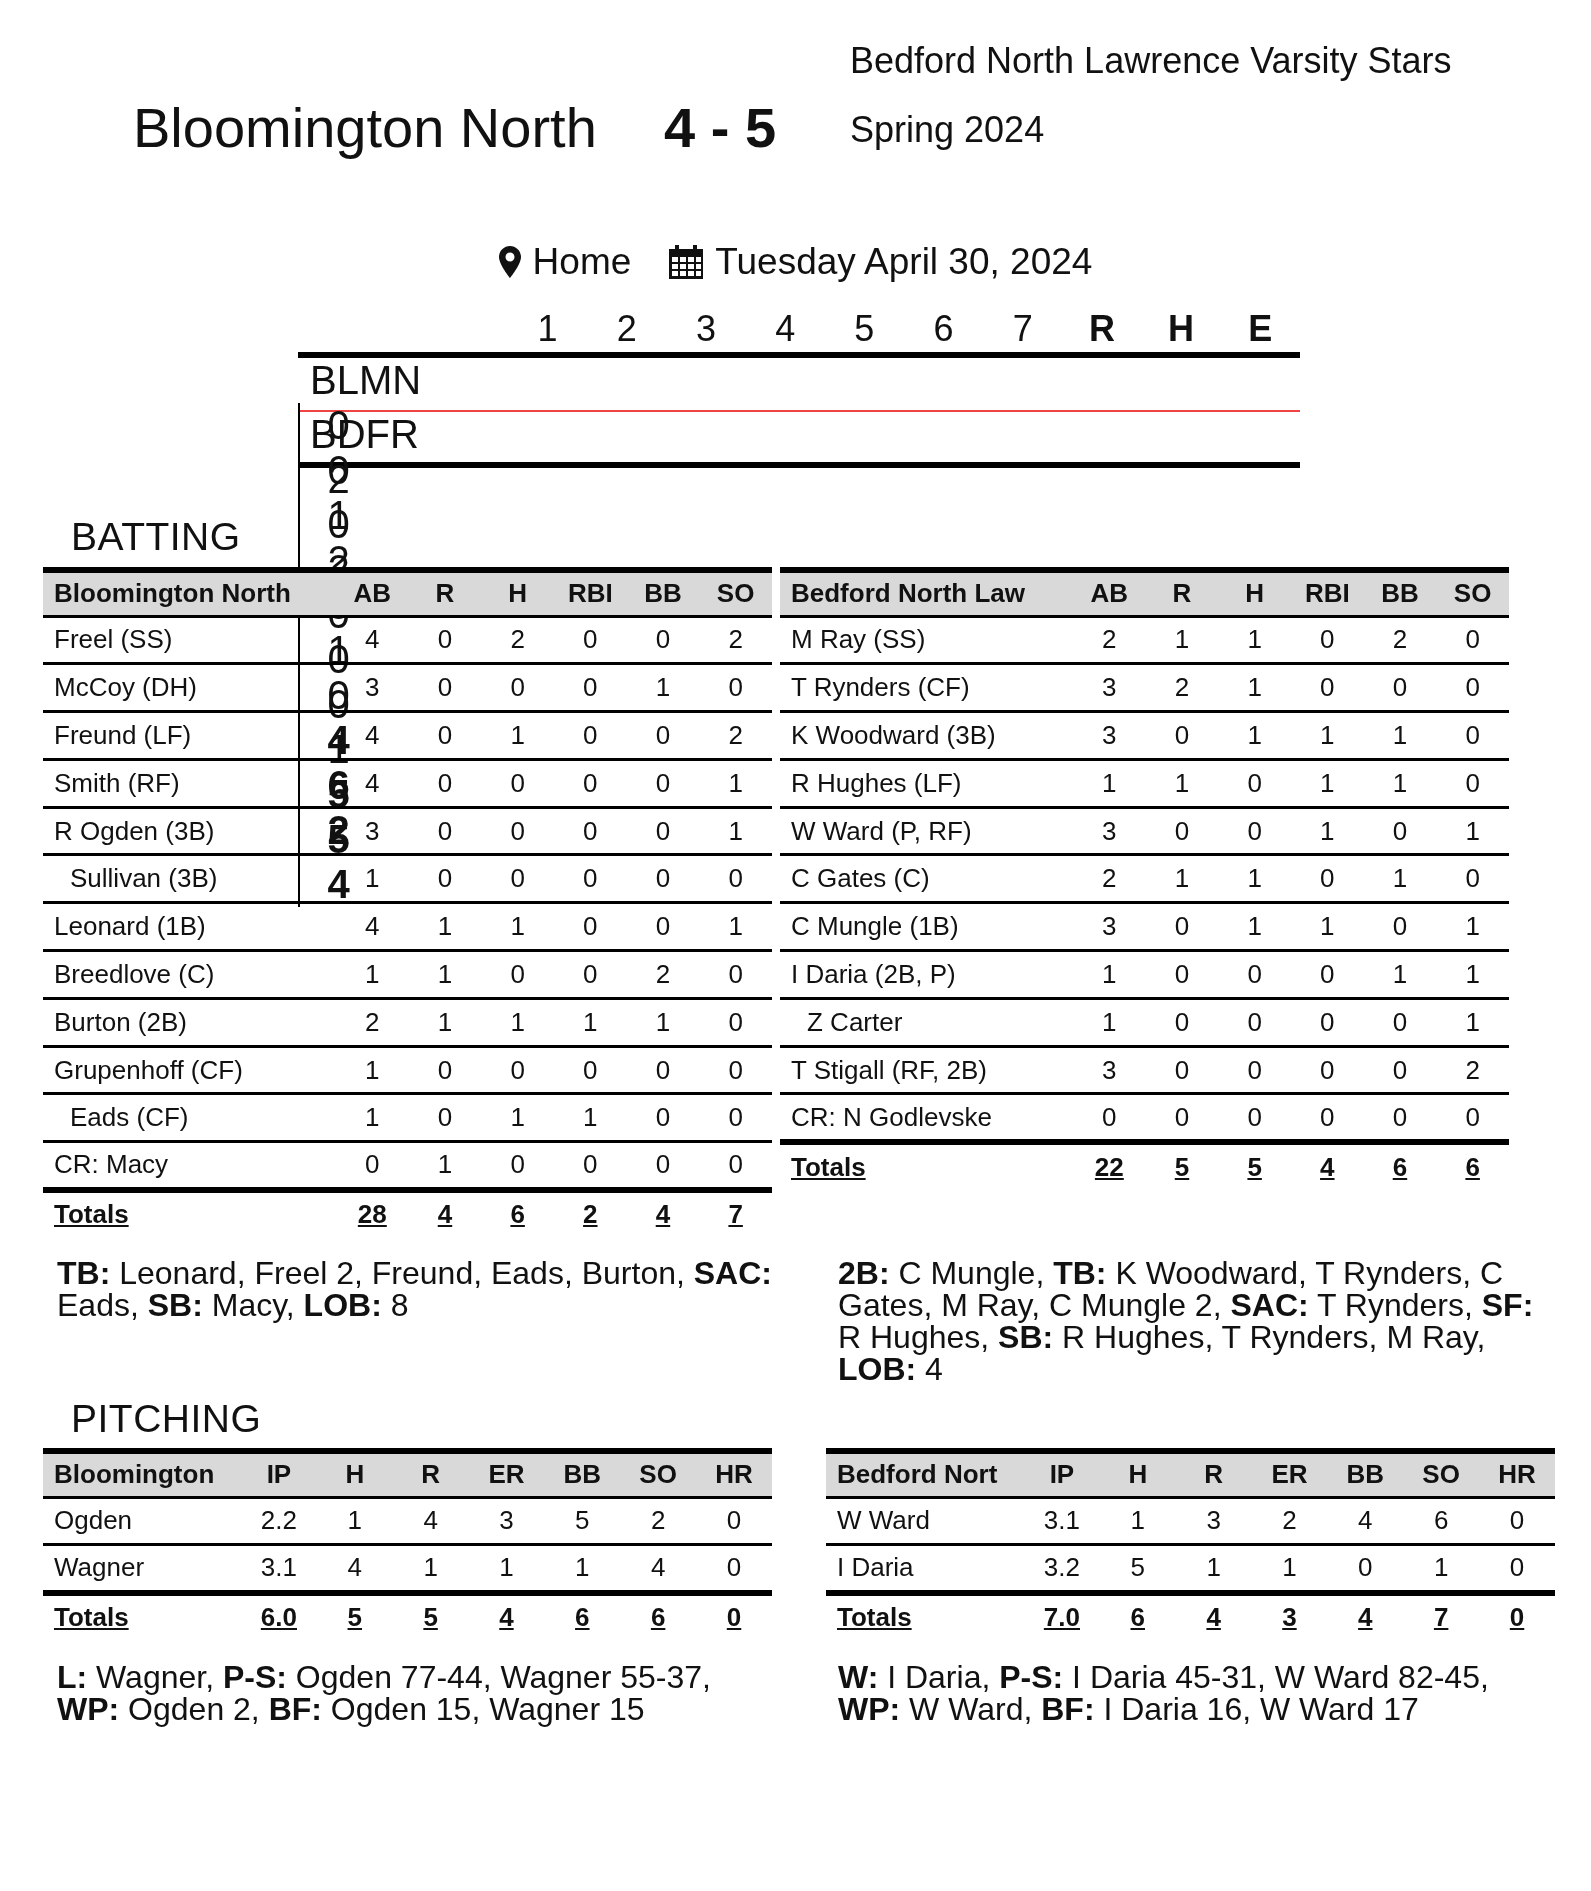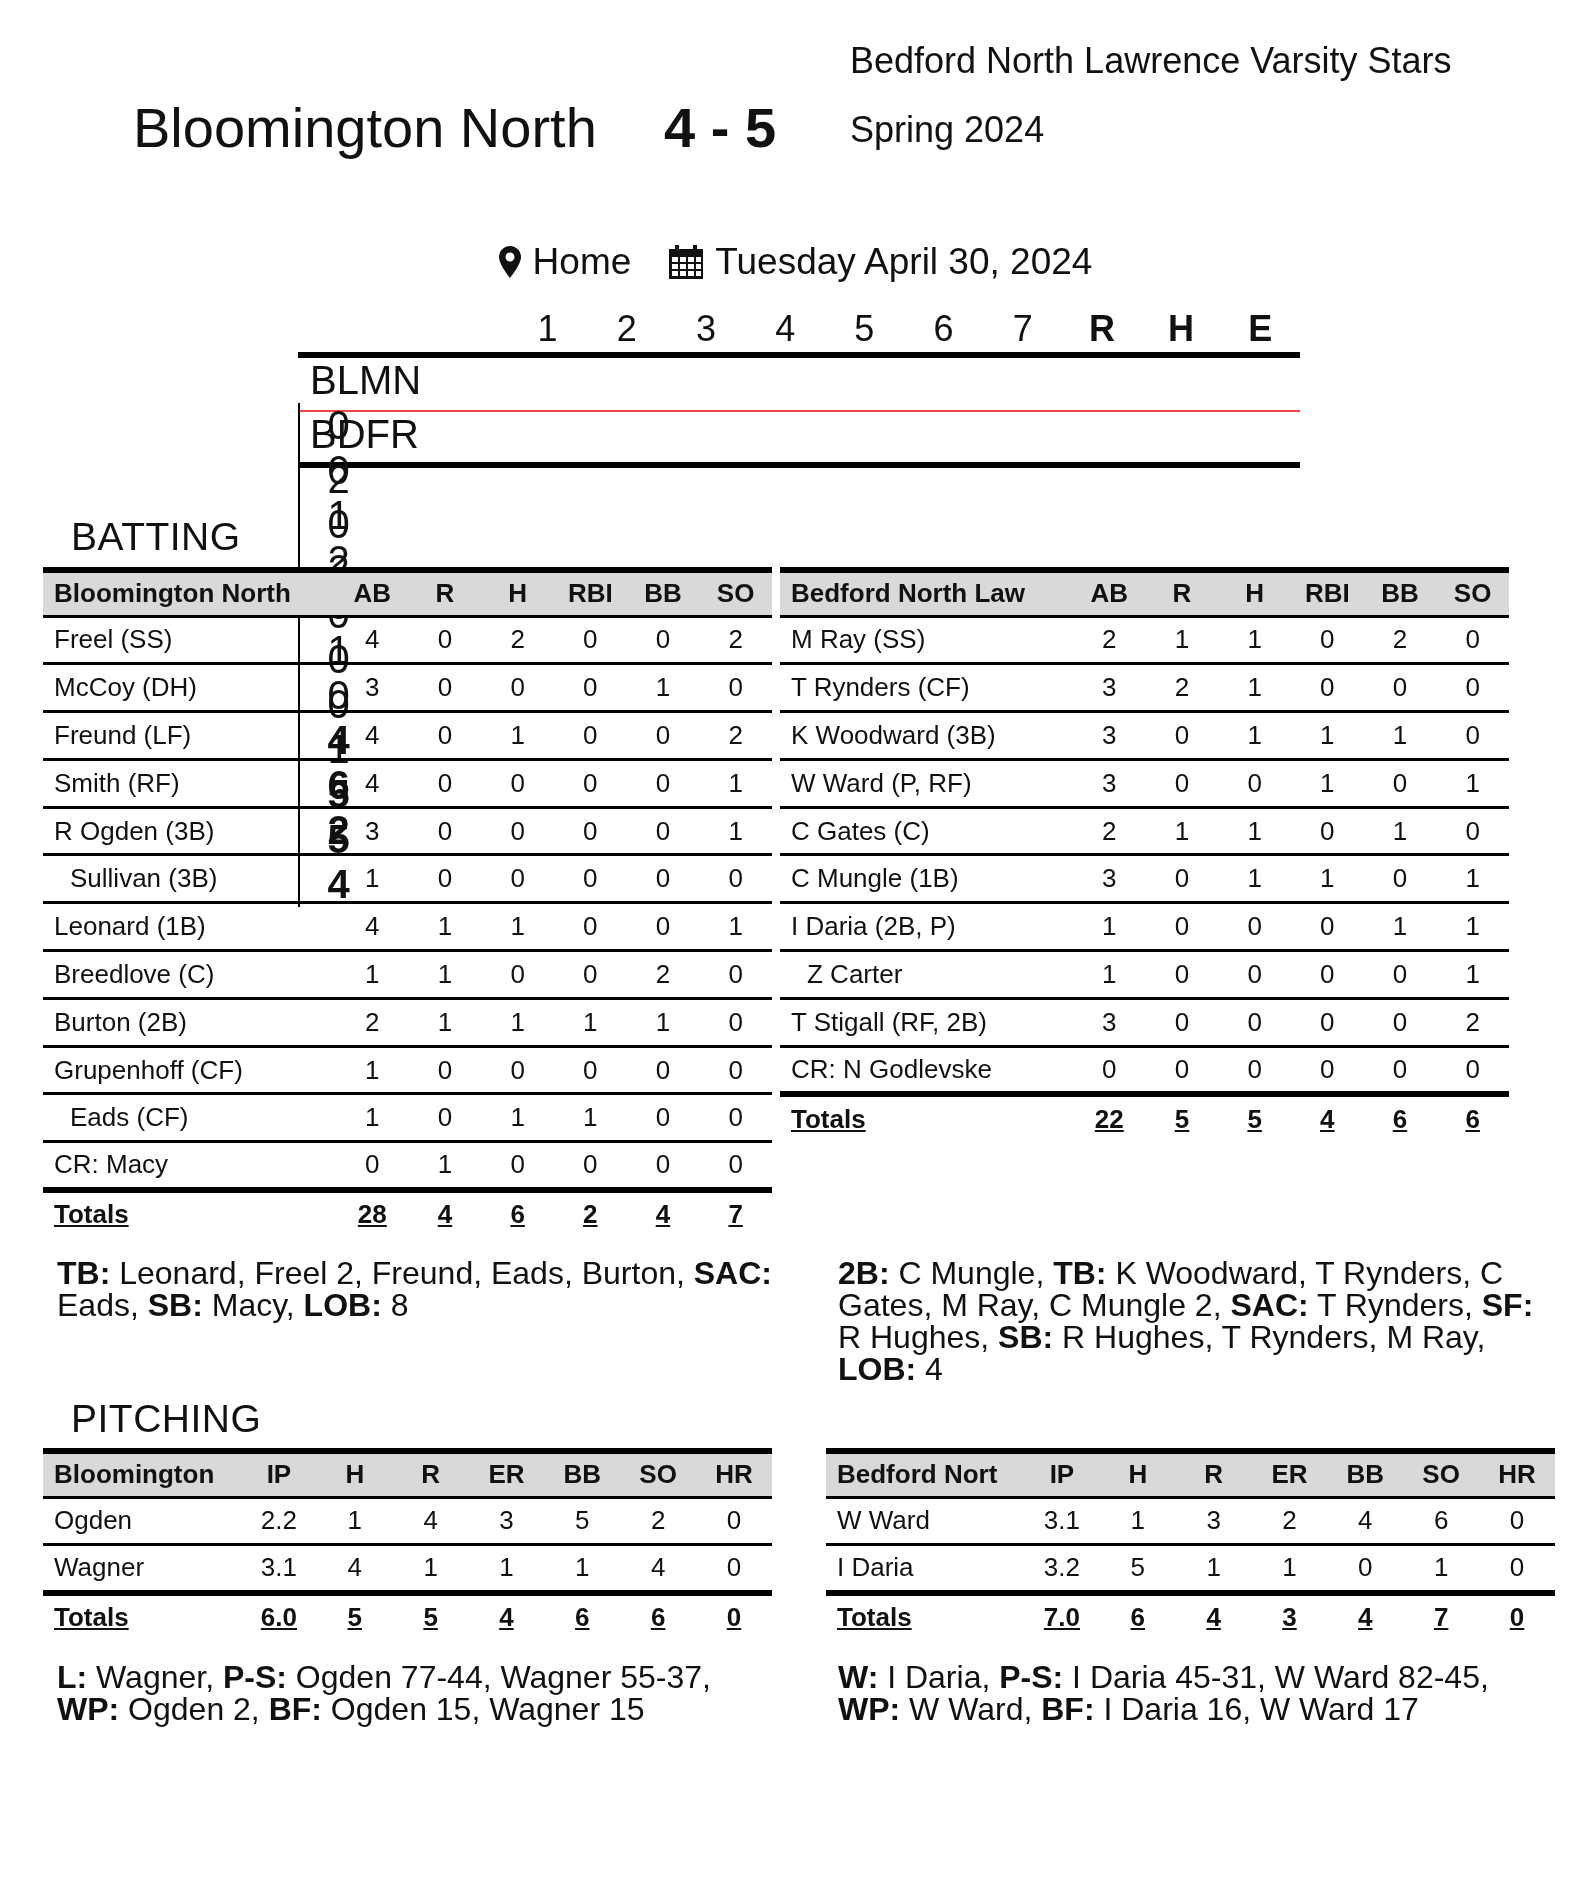--- a/index.html
+++ b/index.html
@@ -321,20 +321,29 @@
       <tr>
         <td>K Woodward (3B)</td>
         <td>3</td>
         <td>0</td>
         <td>1</td>
         <td>1</td>
         <td>1</td>
         <td>0</td>
       </tr>
       <tr>
+        <td>R Hughes (LF)</td>
+        <td>1</td>
+        <td>1</td>
+        <td>0</td>
+        <td>1</td>
+        <td>1</td>
+        <td>0</td>
+      </tr>
+      <tr>
         <td>W Ward (P, RF)</td>
         <td>3</td>
         <td>0</td>
         <td>0</td>
         <td>1</td>
         <td>0</td>
         <td>1</td>
       </tr>
       <tr>
         <td>C Gates (C)</td>

